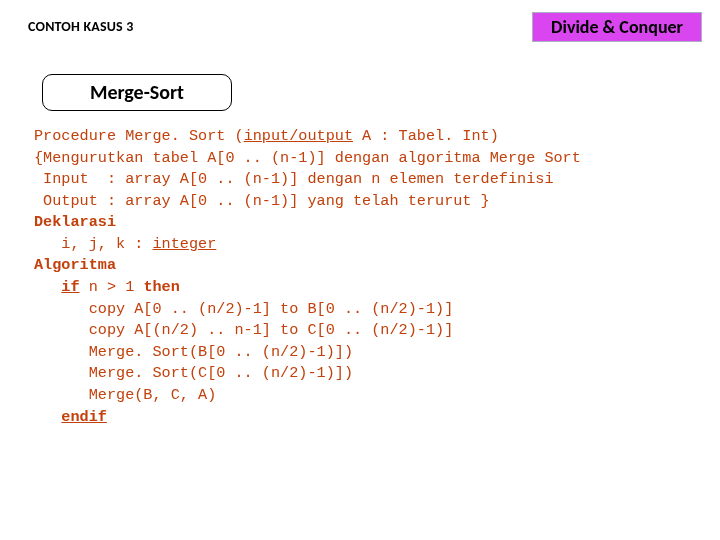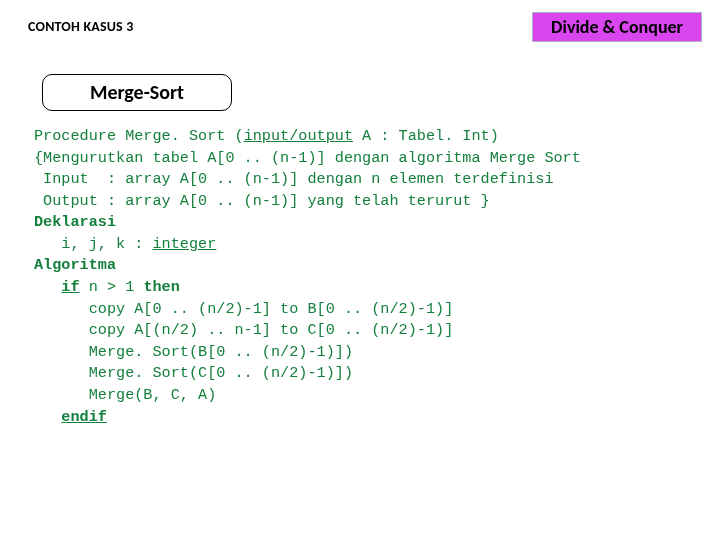--- a/index.html
+++ b/index.html
@@ -56,21 +56,21 @@
   }
   .code-block {
     position: absolute;
     top: 126px;
     left: 34px;
     right: 28px;
     font-family: "Courier New", monospace;
     font-size: 15.2px;
     line-height: 1.42;
     white-space: pre;
-    color: #15803d;
+    color: #c2410c;
   }
   .u { text-decoration: underline; }
   .b { font-weight: 700; }
 </style>
 </head>
 <body>
 
 <div class="slide">
 
   <div class="title-left">CONTOH KASUS 3</div>

